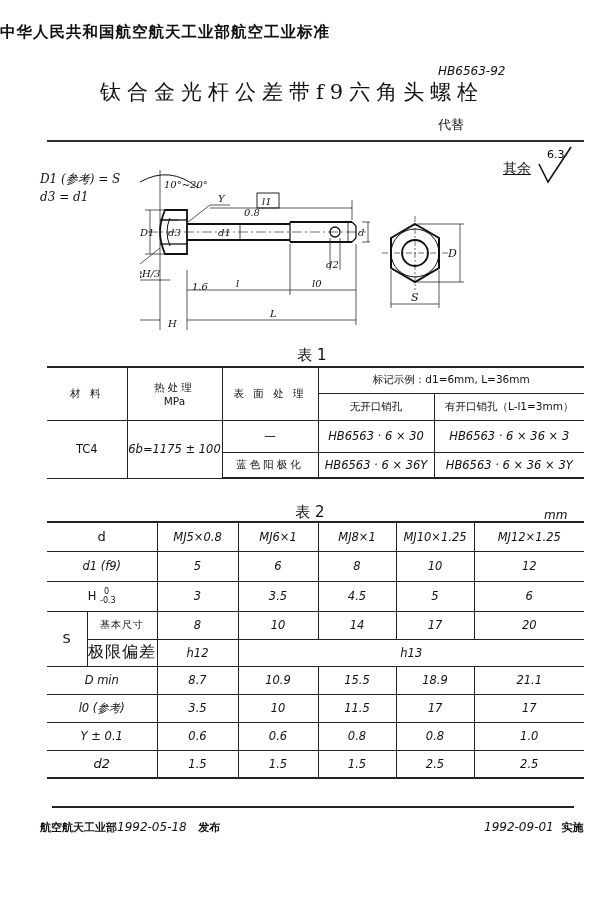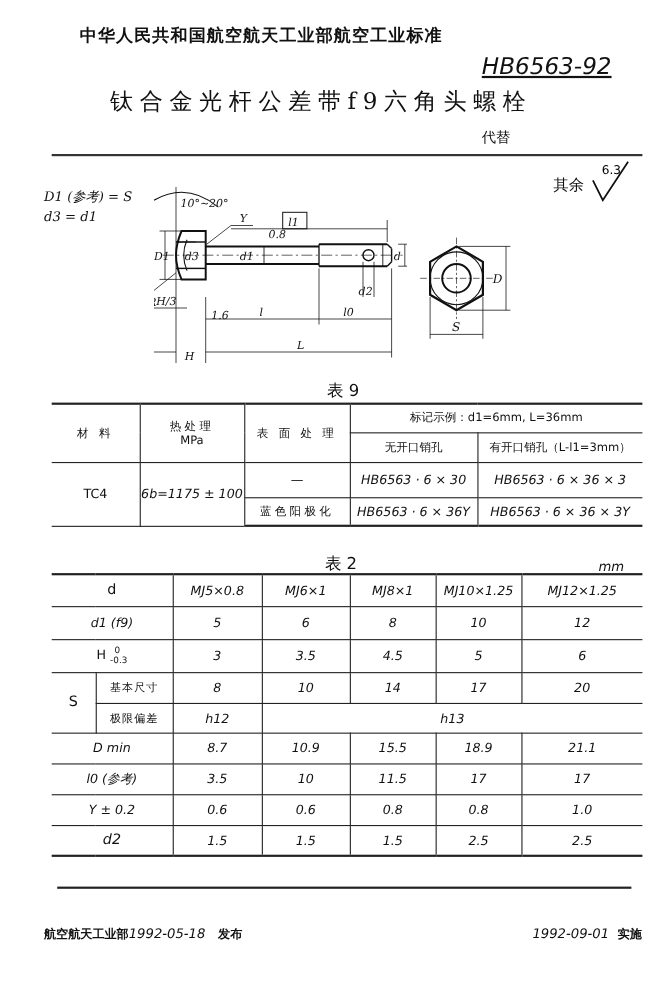--- a/index.html
+++ b/index.html
@@ -1,37 +1,37 @@
 <!DOCTYPE html>
 <html><head>
   <meta charset="utf-8">
   <style>
     html, body { margin: 0; padding: 0; background: #ffffff; }
     body { width: 600px; height: 909px; position: relative; overflow: hidden;
            font-family: "DejaVu Sans", sans-serif; color: #111; }
     .abs { position: absolute; }
-    .org { top: 22px; left: 0; width: 515px; text-align: center; font-weight: bold;
+    .org { top: 22px; left: 0; width: 515px; font-weight: bold;
            font-size: 15.5px; letter-spacing: 1px; padding-right: 40px; box-sizing: border-box; }
     .title { top: 78px; left: 100px; font-size: 21px; letter-spacing: 6px; font-family: "DejaVu Serif", serif; }
-    .stdno { top: 48px; left: 438px; font-size: 21px; font-style: italic; font-family: "DejaVu Sans", sans-serif; text-decoration: underline; }
+    .stdno { top: 64px; left: 438px; font-size: 12px; font-style: italic; font-family: "DejaVu Sans", sans-serif; }
     .replace { top: 116px; left: 438px; font-size: 13px; }
     .toprule { top: 140px; left: 47px; width: 537px; height: 2px; background: #333; }
     .note1 { top: 170px; left: 40px; font-size: 12px; font-style: italic; line-height: 18px; font-family: "DejaVu Serif", serif; }
-    .rough-label { top: 160px; left: 503px; font-size: 14px; }
+    .rough-label { top: 160px; left: 503px; font-size: 14px; text-decoration: underline; }
     .tlabel { font-size: 15px; text-align: center; width: 100px; }
     table.tb { position: absolute; border-collapse: collapse; font-size: 11.5px; }
     table.tb td { border: 1px solid #222; text-align: center; padding: 0; font-style: italic; font-family: "DejaVu Sans", sans-serif; }
     table.tb td.cn { font-style: normal; font-size: 10.5px; letter-spacing: 3px; }
     table.tb tr:first-child td { border-top: 2px solid #222; }
     table.tb tr:last-child td { border-bottom: 2px solid #222; }
     table.tb td:first-child { border-left: none; }
     table.tb td:last-child { border-right: none; }
     .unit { font-size: 12px; font-style: italic; }
     .botrule { top: 806px; left: 52px; width: 522px; height: 1.5px; background: #222; }
-    .foot { top: 820px; font-size: 11px; font-weight: bold; margin-top: 22px; }
+    .foot { top: 820px; font-size: 11px; font-weight: bold; }
     .foot i { font-weight: normal; font-style: italic; font-size: 12px; }
   </style>
 </head>
 <body>
 
 <div class="abs org">中华人民共和国航空航天工业部航空工业标准</div>
 <div class="abs title">钛合金光杆公差带f9六角头螺栓</div>
 <div class="abs stdno">HB6563-92</div>
 <div class="abs replace">代替</div>
 <div class="abs toprule"></div>
@@ -130,21 +130,21 @@
     <line x1="19" y1="58" x2="19" y2="96" stroke-width="0.7"></line>
     <line x1="67" y1="58" x2="67" y2="96" stroke-width="0.7"></line>
     <line x1="19" y1="92" x2="67" y2="92" stroke-width="0.7"></line>
   </g>
   <g font-family="DejaVu Serif, serif" font-style="italic" font-size="11" fill="#111">
     <text x="76" y="45">D</text>
     <text x="39" y="89">S</text>
   </g>
 </svg>
 
-<div class="abs tlabel" style="top:346px;left:262px">表 9</div>
+<div class="abs tlabel" style="top:346px;left:262px">表 1</div>
 <table class="tb" style="top:366px;left:47px;width:537px">
   <colgroup>
       <col style="width:80px">
       <col style="width:95px">
       <col style="width:96px">
       <col style="width:116px">
       <col style="width:150px">
     </colgroup>
   <tbody>
       <tr style="height:26px">
@@ -221,42 +221,42 @@
   <tr style="height:28px">
     <td rowspan="2" style="font-style:normal;font-size:13px">S</td>
     <td class="cn" style="letter-spacing:1px;font-size:10px">基本尺寸</td>
     <td>8</td>
     <td>10</td>
     <td>14</td>
     <td>17</td>
     <td>20</td>
   </tr>
   <tr style="height:27px">
-    <td class="cn" style="letter-spacing:1px;font-size:10px">极限偏差</td>
+    <td class="cn" style="letter-spacing:1px;font-size:16px">极限偏差</td>
     <td>h12</td>
     <td colspan="4">h13</td>
   </tr>
   <tr style="height:28px">
     <td colspan="2">D  min</td>
     <td>8.7</td>
     <td>10.9</td>
     <td>15.5</td>
     <td>18.9</td>
     <td>21.1</td>
   </tr>
   <tr style="height:28px">
     <td colspan="2">l0 (参考)</td>
     <td>3.5</td>
     <td>10</td>
     <td>11.5</td>
     <td>17</td>
     <td>17</td>
   </tr>
   <tr style="height:28px">
-    <td colspan="2">Y ± 0.2</td>
+    <td colspan="2">Y ± 0.1</td>
     <td>0.6</td>
     <td>0.6</td>
     <td>0.8</td>
     <td>0.8</td>
     <td>1.0</td>
   </tr>
   <tr style="height:28px">
     <td colspan="2" style="font-size:13px">d2</td>
     <td>1.5</td>
     <td>1.5</td>

